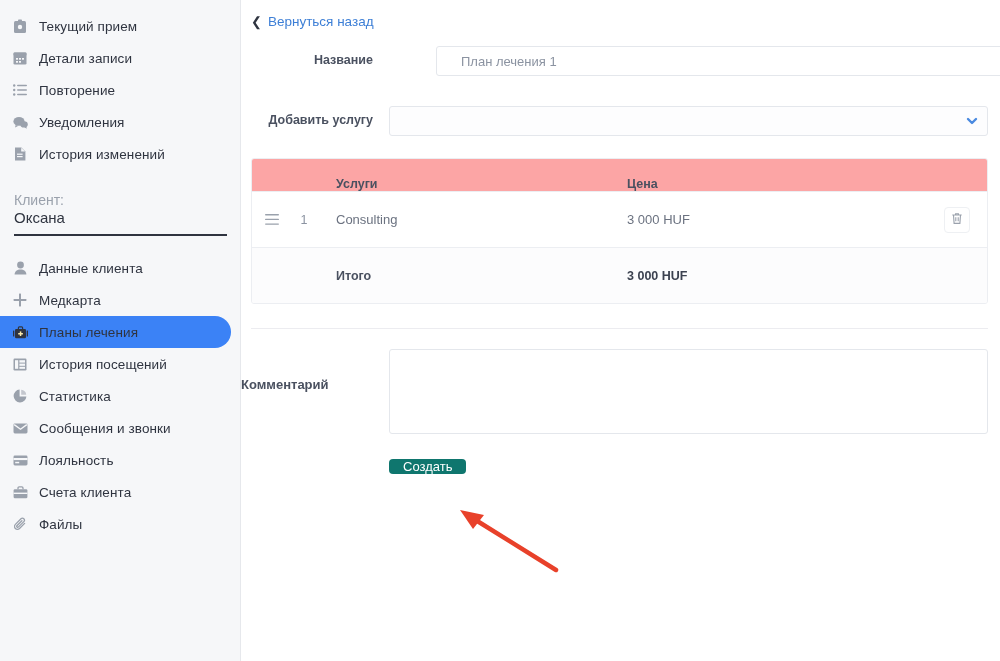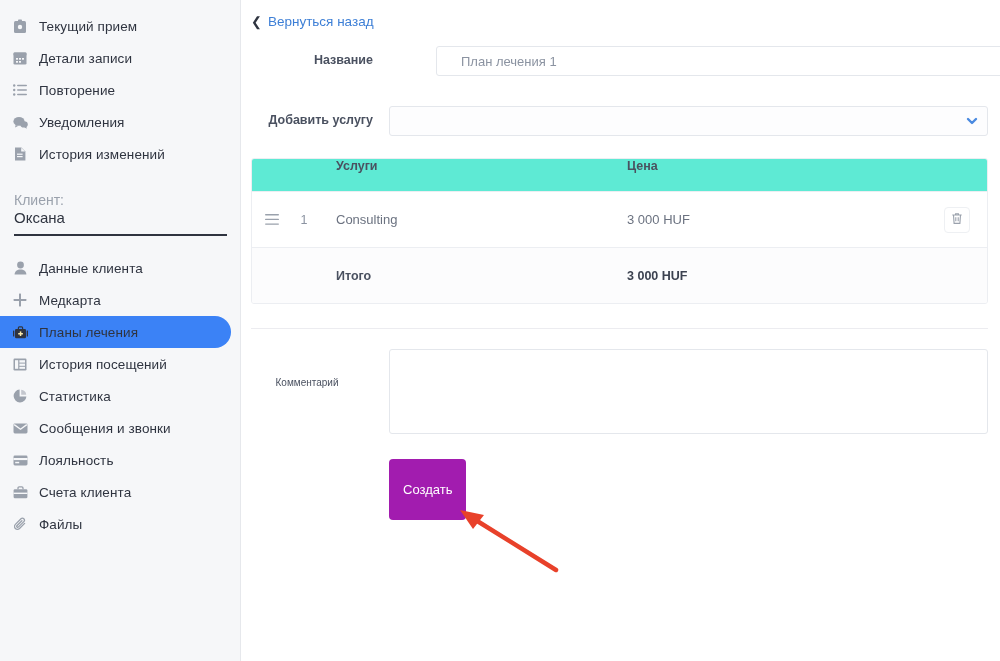--- a/index.html
+++ b/index.html
@@ -110,23 +110,23 @@
 
   
   .table-wrap {
     margin: 22px 12px 0 10px;
     border: 1px solid #eceef2;
     border-radius: 3px;
     background: #fff;
     overflow: hidden;
   }
   .t-head {
-    display: flex; align-items: flex-start;
+    display: flex; align-items: flex-end;
     height: 33px;
-    background: #5eead4;
+    background: #fca5a5;
     border-bottom: 1px solid #eceef2;
   }
   .c-handle { width: 40px; flex: 0 0 40px; text-align: center; }
   .c-num    { width: 24px; flex: 0 0 24px; text-align: center; }
   .c-name   { flex: 1 1 auto; padding-left: 20px; }
   .c-price  { width: 300px; flex: 0 0 300px; }
   .c-del    { width: 60px; flex: 0 0 60px; text-align: center; }
 
   .t-head .c-name, .t-head .c-price {
     font-size: 12.5px; font-weight: bold; color: #4a5160;
@@ -154,39 +154,39 @@
     background: #fff;
     display: inline-flex; align-items: center; justify-content: center;
     color: #9aa1ac;
     cursor: pointer;
   }
 
   .hr-sep { height: 1px; background: #ececf0; margin: 24px 12px 0 10px; }
 
   .comment-row { display: flex; align-items: flex-start; margin-top: 20px; padding-right: 12px; }
   .comment-label {
-    width: 148px; flex: 0 0 148px; text-align: center;
+    width: 148px; flex: 0 0 148px; text-align: left;
     padding-right: 16px; padding-top: 28px;
-    font-size: 10px; font-weight: normal; color: #4a5160;
+    font-size: 13px; font-weight: bold; color: #4a5160;
   }
   .comment-box {
     flex: 1 1 auto; height: 85px;
     border: 1px solid #e4e7ec; border-radius: 3px;
     background: #fff;
   }
 
   .btn-row { display: flex; margin-top: 25px; }
   .btn-spacer { width: 148px; flex: 0 0 148px; }
   .create-btn {
-    background: #a21caf;
+    background: #0f766e;
     color: #ffffff;
     border: none; border-radius: 4px;
     font-size: 13px;
     font-family: "Liberation Sans", sans-serif;
-    padding: 23px 14px;
+    padding: 0 14px;
     cursor: pointer;
   }
 
   .arrow-layer {
     position: absolute; left: 0; top: 0;
     width: 1000px; height: 661px;
     pointer-events: none;
   }
 </style>
 </head>

